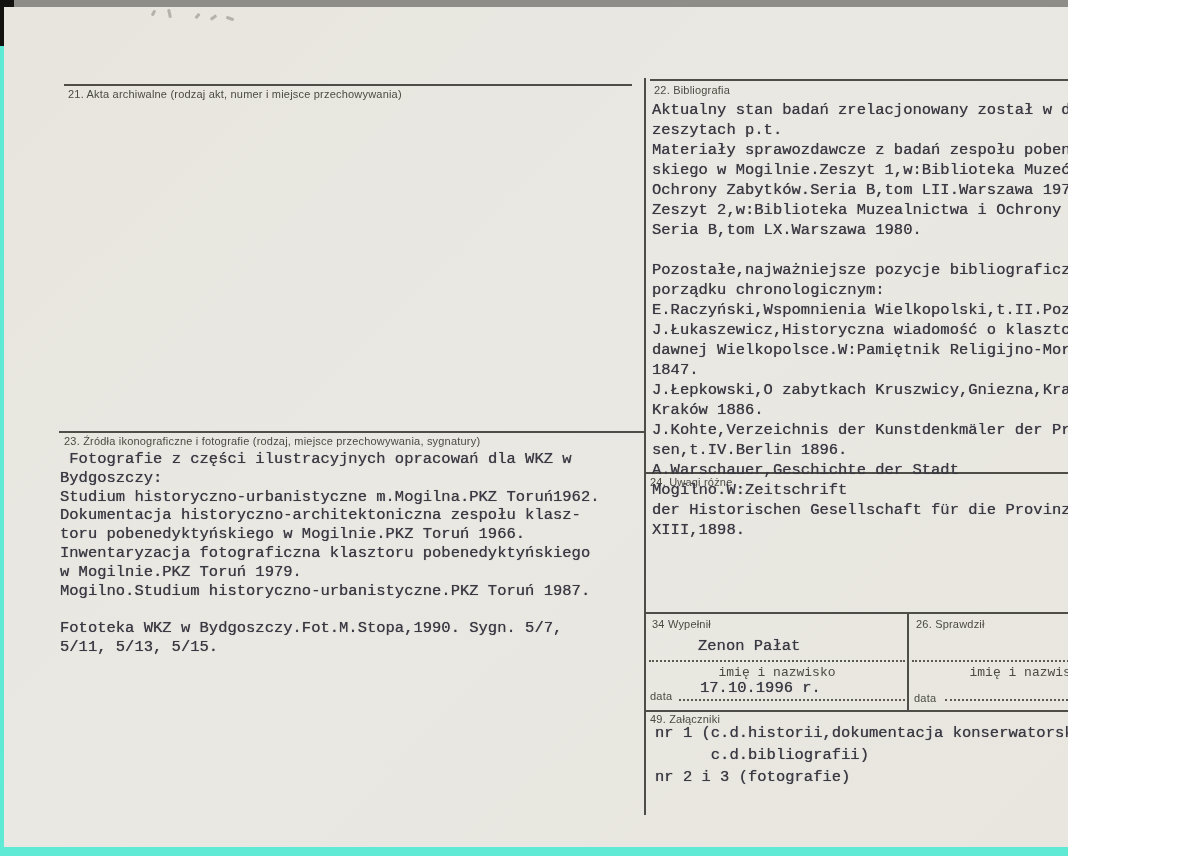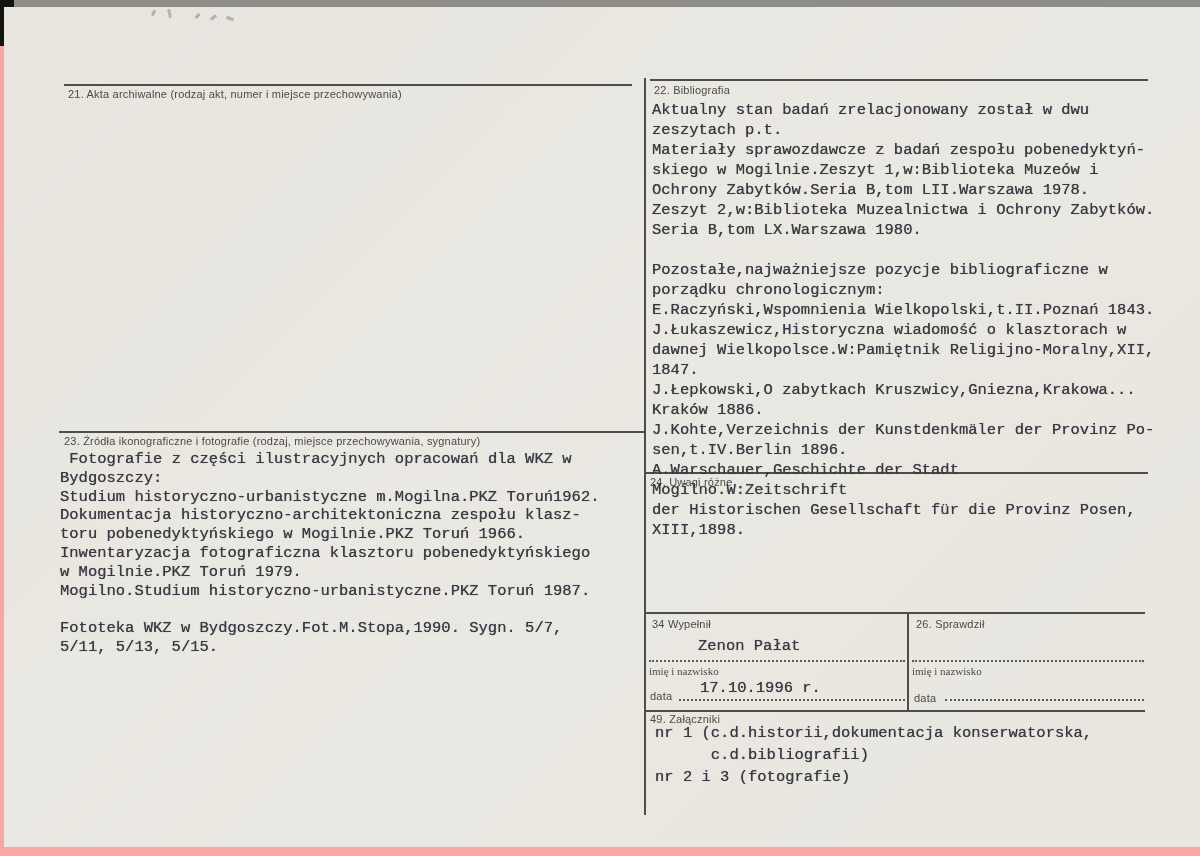--- a/index.html
+++ b/index.html
@@ -1,21 +1,22 @@
 <!DOCTYPE html>
 <html><head>
 <meta charset="utf-8">
 <style>
   html,body{margin:0;padding:0;}
   .canvas{
     position:relative;
-    width:1200px;height:856px;
-    background:#fca5a5;
+    width:1048px;height:856px;
+    background:#5eead4;
     overflow:hidden;
     font-family:"Liberation Sans", sans-serif;
+    padding-left:20px;
   }
   .top-band{
     position:absolute;left:0;top:0;width:1200px;height:7px;
     background:#8f8d87;
   }
   .corner-shadow{
     position:absolute;left:0;top:0;width:14px;height:46px;
     background:#121210;
   }
   .paper{
@@ -28,22 +29,22 @@
   .dotted{position:absolute;border-bottom:2px dotted #5b5a52;height:0;}
   
   .flabel{
     position:absolute;
     font-family:"Liberation Sans", sans-serif;
     font-size:11px;color:#4b4a43;letter-spacing:.2px;
     white-space:nowrap;
   }
   .fcaption{
     position:absolute;
-    font-family:Liberation Serif, serif;
-    font-size:11px;color:#4b4a43;
+    font-family:Liberation Mono, monospace;
+    font-size:13px;color:#4b4a43;text-align:center;
   }
   
   .typed{
     position:absolute;
     font-family:"Liberation Mono", monospace;
     font-size:15.5px;color:#3a3943;
     white-space:pre-wrap;
     text-shadow:0 0 0.7px rgba(58,57,67,.85);
   }
   .typed.lh-left{line-height:18.8px;}

